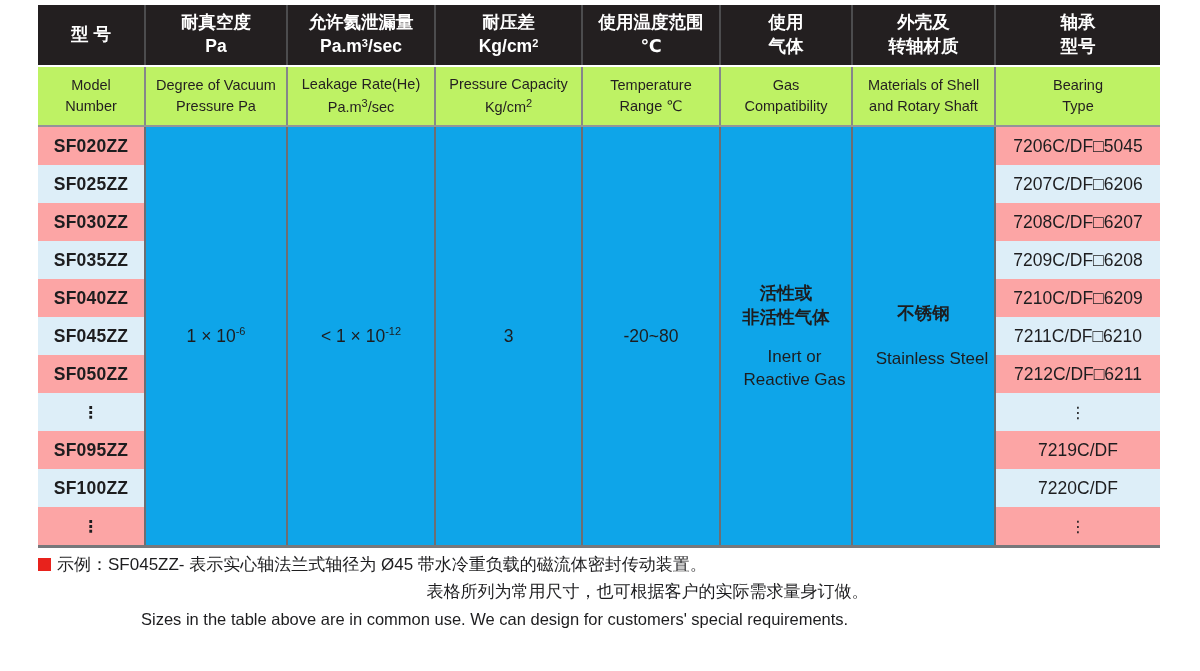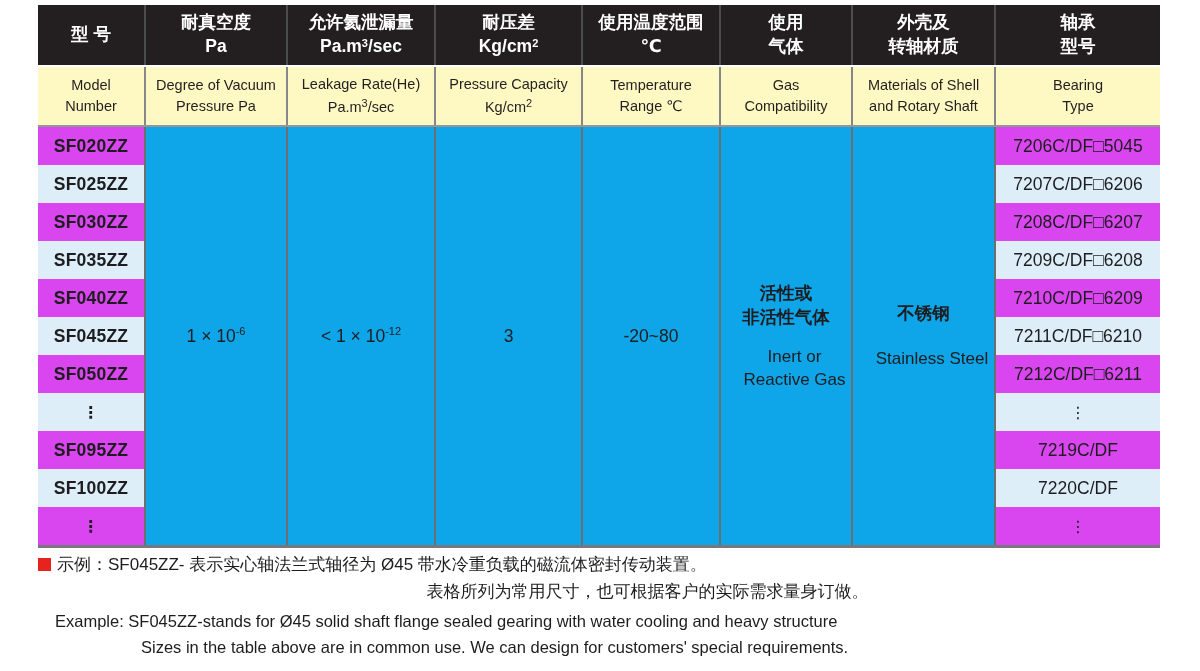--- a/index.html
+++ b/index.html
@@ -34,21 +34,21 @@
     height: 60px;
     text-align: center;
     vertical-align: middle;
     border-right: 2px solid #4c4c4e;
     border-bottom: 2px solid #ffffff;
     padding: 0;
   }
   th.dark:last-child { border-right: none; margin-top: 16px; }
   
   th.gray {
-    background: #fef9c3;
+    background: #bef264;
     color: #231f20;
     font-weight: normal;
     font-size: 14.5px;
     line-height: 1.45;
     height: 58px;
     text-align: center;
     vertical-align: middle;
     border-right: 2px solid #85878a;
     border-bottom: 2px solid #939598;
     padding: 0;
@@ -56,21 +56,21 @@
   th.gray:last-child { border-right: none; }
   
   td {
     height: 38px;
     text-align: center;
     vertical-align: middle;
     font-size: 17.5px;
     color: #1d1d1f;
     border-right: 2px solid #6d6e71;
     padding: 0;
-    background: #d946ef;
+    background: #fca5a5;
   }
   td:last-child { border-right: none; }
   td.model { font-weight: bold; letter-spacing: 0.2px; }
   td.stripe { background: #ddeef8; }
   td.merged { background: #0ea5e9; }
   tr.last td { border-bottom: 3px solid #77787b; }
   td.merged { border-bottom: 3px solid #77787b; }
   td.ellip { font-weight: bold; font-size: 16px; letter-spacing: 1px; }
   td.ellip-reg { font-weight: normal; font-size: 16px; }
   sup.s { font-size: 11px; vertical-align: 7px; letter-spacing: 0; }
@@ -245,17 +245,16 @@
     <tr class="last">
       <td class="ellip">⋮</td>
       <td class="ellip-reg">⋮</td>
     </tr>
   </tbody>
     </table>
 
   <div class="notes">
     <div class="note-line"><span class="bullet"></span><span>示例：SF045ZZ- 表示实心轴法兰式轴径为 Ø45 带水冷重负载的磁流体密封传动装置。</span></div>
     <div class="note-line indent-cn2">表格所列为常用尺寸，也可根据客户的实际需求量身订做。</div>
-    <div class="note-line note-en indent-en1">Example: SF045ZZ-stands for Ø45 solid shaft flange sealed gearing with water cooling and heavy structure</div>
     <div class="note-line note-en indent-en2">Sizes in the table above are in common use. We can design for customers' special requirements.</div>
   </div>
 
 </div>
 
 </body></html>

